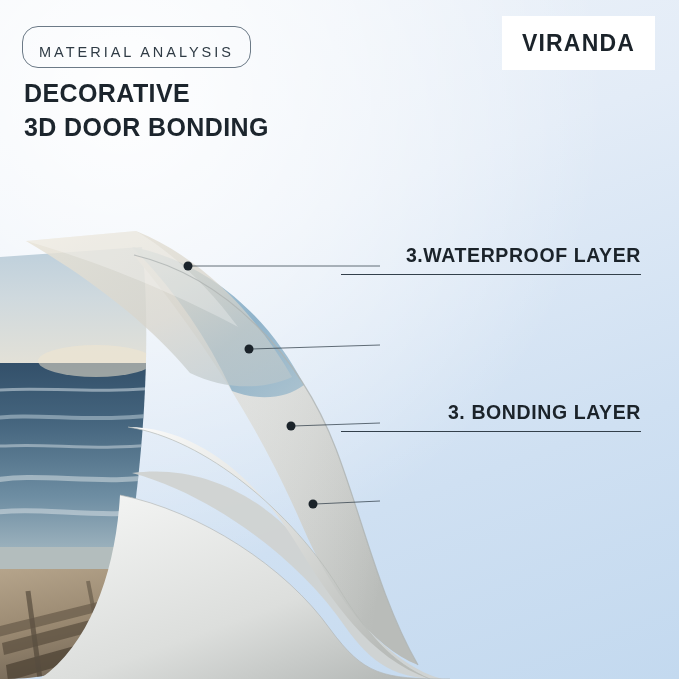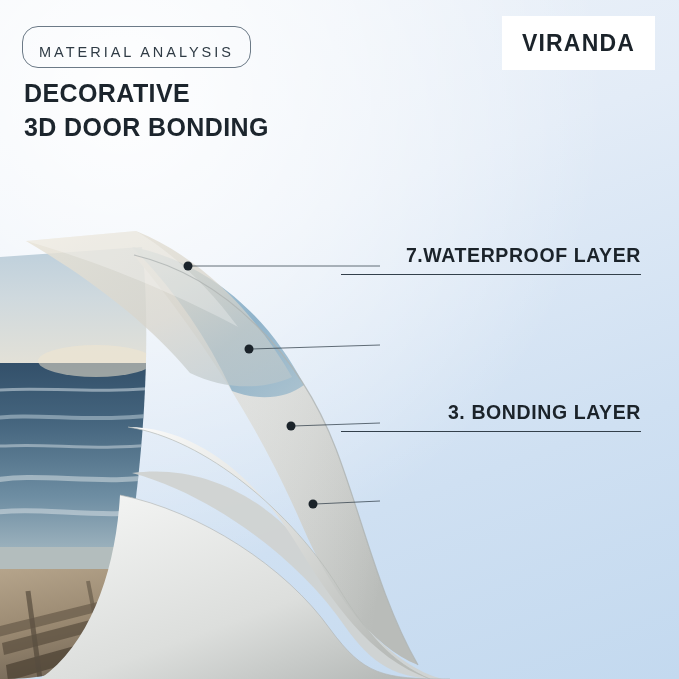--- a/index.html
+++ b/index.html
@@ -236,21 +236,21 @@
   <div id="title-block">
     <span id="title-line1">DECORATIVE</span>
     <span id="title-line2">3D DOOR BONDING</span>
   </div>
 
   <div id="brand-box">
     <span id="brand-text">VIRANDA</span>
   </div>
 
   <div class="callout" id="callout-1">
-    <span>7.WATERPROOF LAYER</span>
+    <span>3.WATERPROOF LAYER</span>
     <span class="rule"></span>
   </div>
   <div class="callout" id="callout-3">
     <span>3. BONDING LAYER</span>
     <span class="rule"></span>
   </div>
 
 </div>
 
 </body></html>

